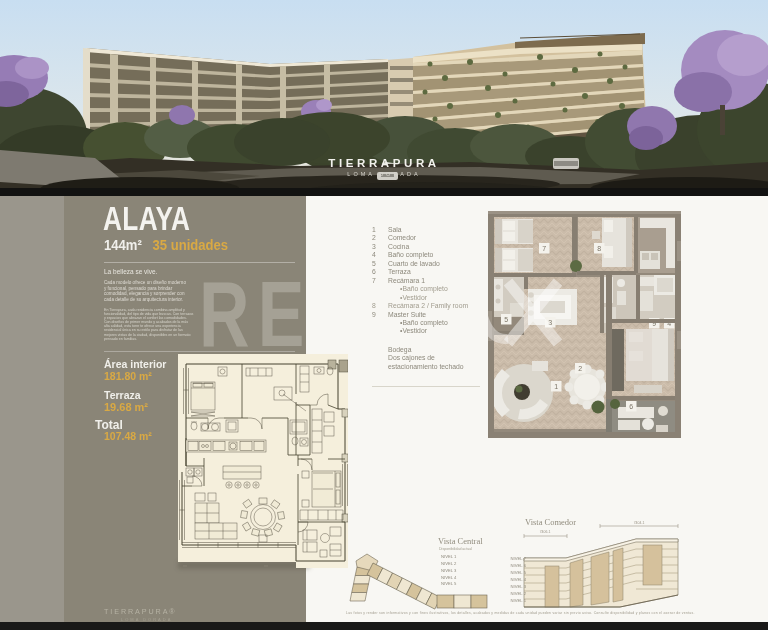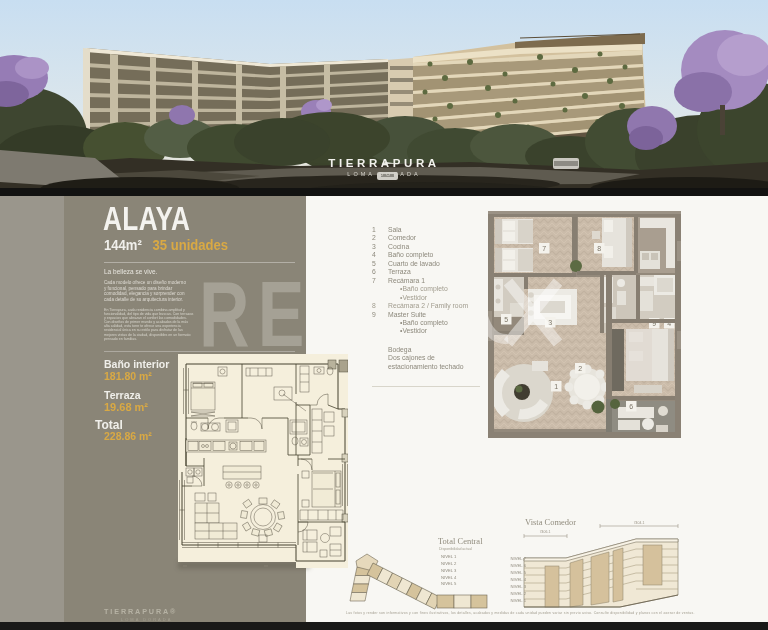--- a/index.html
+++ b/index.html
@@ -169,33 +169,33 @@
   <div class="abs" style="left:104px;top:268px;font-size:6.5px;color:#e8e6df;">La belleza se vive.</div>
 
   <div class="abs" style="left:104px;top:280px;width:82px;font-size:4.6px;line-height:5.6px;color:rgba(240,238,231,0.8);">Cada modelo ofrece un diseño moderno y funcional, pensado para brindar comodidad, elegancia y sorprender con cada detalle de su arquitectura interior.</div>
 
   <div class="abs" style="left:104px;top:308px;width:90px;font-size:3.6px;line-height:4.1px;color:rgba(240,238,231,0.72);">En Tierrapura, cada residencia combina amplitud y funcionalidad, del tipo de vida que buscas. Con terrazas y espacios que abrazan el confort las comodidades. Con diseños de primer mundo y acabados de la más alta calidad, esta torre te ofrece una experiencia residencial única en su estilo para disfrutar de las mejores vistas de la ciudad, disponibles en un formato pensado en familias.</div>
 
   <div class="abs" style="left:199px;top:268px;font-size:92px;font-weight:bold;letter-spacing:11px;color:#b2afa4;opacity:0.68;line-height:92px;transform:scaleX(0.76);transform-origin:0 0;">RE</div>
 
   <div class="abs" style="left:104px;top:351px;width:191px;height:1px;background:rgba(255,255,255,0.3);"></div>
 
-  <div class="abs" style="left:104px;top:358px;font-size:10.5px;font-weight:bold;color:#f0efea;">Baño interior</div>
+  <div class="abs" style="left:104px;top:358px;font-size:10.5px;font-weight:bold;color:#f0efea;">Área interior</div>
 
   <div class="abs" style="left:104px;top:370px;font-size:10.5px;font-weight:bold;color:#d9a944;">181.80 m²</div>
 
   <div class="abs" style="left:104px;top:389px;font-size:10.5px;font-weight:bold;color:#f0efea;">Terraza</div>
 
   <div class="abs" style="left:104px;top:401px;font-size:11px;font-weight:bold;color:#d9a944;">19.68 m²</div>
 
   <div class="abs" style="left:95px;top:418px;font-size:12px;font-weight:bold;color:#f0efea;">Total</div>
 
-  <div class="abs" style="left:104px;top:430px;font-size:10.5px;font-weight:bold;color:#d9a944;">228.86 m²</div>
-
-  <div class="abs" style="left:104px;top:607px;font-size:7.2px;font-weight:bold;letter-spacing:1.9px;color:#b6b2a4;">TIERRAPURA®</div>
+  <div class="abs" style="left:104px;top:430px;font-size:10.5px;font-weight:bold;color:#d9a944;">107.48 m²</div>
+
+  <div class="abs" style="left:104px;top:607px;font-size:7.2px;font-weight:normal;letter-spacing:1.9px;color:#b6b2a4;">TIERRAPURA®</div>
 
   <div class="abs" style="left:121px;top:617px;font-size:4px;letter-spacing:2px;color:#a5a193;">LOMA DORADA</div>
 
   <div class="abs" style="left:372px;top:226px;font-size:6.8px;line-height:8.45px;color:#8d897c;">
     <div style="display:flex">
         <span style="width:16px;">1</span>
         <span>Sala</span>
       </div>
     <div style="display:flex">
         <span style="width:16px;">2</span>
@@ -680,21 +680,21 @@
       <rect x="189" y="120" width="4" height="18"></rect>
     </g>
 
     <g stroke="rgba(255,255,255,0.45)" stroke-width="11" fill="none">
       <path d="M20,71 L70,132 M70,71 L20,132"></path>
     </g>
 
     <path d="M-8,92 Q-2,130 20,128" stroke="rgba(255,255,255,0.4)" stroke-width="10" fill="none"></path>
   </svg>
 
-  <div class="abs" style="left:438px;top:536px;font-family:'Liberation Serif',serif;font-size:8.5px;color:#918c7e;">Total Central</div>
+  <div class="abs" style="left:438px;top:536px;font-family:'Liberation Serif',serif;font-size:8.5px;color:#918c7e;">Vista Central</div>
 
   <div class="abs" style="left:439px;top:547px;font-size:3.6px;color:#a5a093;">Disponibilidad actual</div>
 
   <div class="abs" style="left:441px;top:554px;font-size:4.2px;line-height:6.85px;color:#8f8a7d;">NIVEL 1<br>NIVEL 2<br>NIVEL 3<br>NIVEL 4<br>NIVEL 5</div>
 
   <svg class="abs" style="left:340px;top:552px" width="152" height="60" viewBox="0 0 152 60">
     <g stroke="#6e6754" stroke-width="0.6">
 
       <polygon points="17,15 32,15 30.2,23.5 15.2,23.5" fill="#d5c39c"></polygon>
       <polygon points="15.2,23.5 30.2,23.5 28.5,32 13.5,32" fill="#efe7d2"></polygon>

